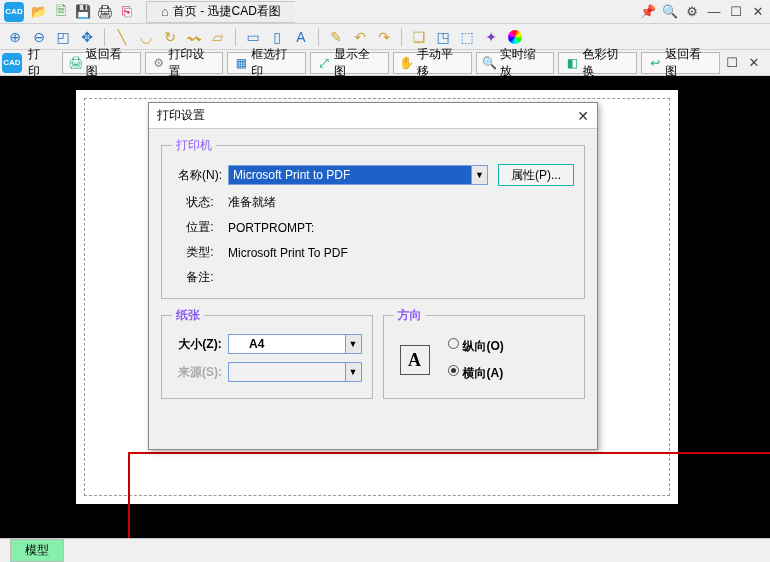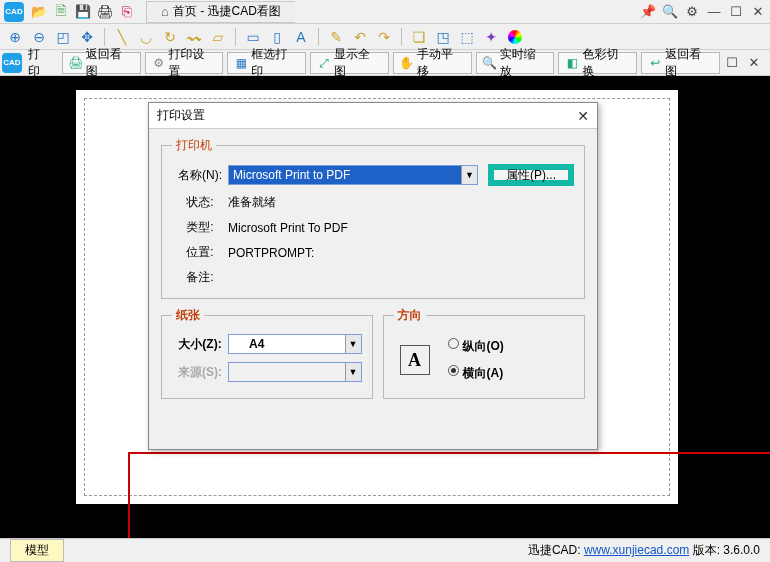--- a/index.html
+++ b/index.html
@@ -35,41 +35,41 @@
   .sheet { position: absolute; top: 14px; left: 76px; width: 602px; height: 414px; background: #fff; }
   .dashed { position: absolute; top: 8px; left: 8px; right: 8px; bottom: 8px; border: 1px dashed #999; }
   .red-frame { position: absolute; left: 128px; right: 0; bottom: -6px; height: 92px; border: 2px solid #c00; border-right: none; }
 
   .dialog { position: absolute; top: 102px; left: 148px; width: 450px; height: 348px; background: #f0f0f0; border: 1px solid #888; box-shadow: 2px 2px 6px rgba(0,0,0,.3); }
   .dlg-title { height: 26px; background: #fff; display: flex; align-items: center; padding: 0 8px; border-bottom: 1px solid #ccc; }
   .dlg-close { margin-left: auto; font-size: 14px; color: #333; }
   .dlg-body { padding: 8px 12px 10px 12px; }
 
   fieldset { border: 1px solid #b8b8b8; padding: 10px 10px 12px 10px; margin-bottom: 8px; }
-  legend { padding: 0 4px; color: #c2410c; margin-top: 16px; }
+  legend { padding: 0 4px; color: #8b5cf6; margin-top: 16px; }
 
   .row { display: flex; align-items: center; margin-bottom: 8px; }
   .lab { width: 56px; text-align: center; }
   .combo { flex: 1; height: 20px; border: 1px solid #7a9ed8; background: #fff; display: flex; align-items: center; position: relative; }
   .combo.sel { background: #1e62c8; color: #fff; }
   .combo .arr { position: absolute; right: 0; top: 0; bottom: 0; width: 16px; background: #e8e8e8; border-left: 1px solid #999; color: #000; display: flex; align-items: center; justify-content: center; font-size: 9px; }
-  .btn { height: 22px; padding: 0 12px; border: 6px solid #14b8a6; background: #f4f4f4; display: inline-flex; align-items: center; justify-content: center; }
+  .btn { height: 22px; padding: 0 12px; border: 1px solid #14b8a6; background: #f4f4f4; display: inline-flex; align-items: center; justify-content: center; }
 
   .twocol { display: flex; gap: 10px; font-weight: bold; }
   .fs-left { flex: 1.05; }
   .fs-right { flex: 1; }
   .radio { display: flex; align-items: flex-start; gap: 4px; margin-bottom: 10px; }
   .rdot { width: 11px; height: 11px; border: 1px solid #555; border-radius: 50%; display: flex; align-items: center; justify-content: center; }
   .rdot.on::after { content: ""; width: 5px; height: 5px; background: #333; border-radius: 50%; }
   .orient-a { width: 30px; height: 30px; border: 1px solid #555; display: flex; align-items: center; justify-content: center; font-size: 18px; font-family: serif; }
 
   .bottom-btns { display: flex; gap: 8px; margin-top: 6px; }
 
   .statusbar { position: absolute; bottom: 0; left: 0; right: 0; height: 24px; background: #f0f0f0; border-top: 1px solid #c8c8c8; display: flex; align-items: center; padding: 0 10px; }
-  .status-tab { background: #fef9c3; border: 1px solid #bbb; padding: 2px 14px; }
+  .status-tab { background: #86efac; border: 1px solid #bbb; padding: 2px 14px; }
   .status-r { margin-left: auto; }
   .status-r a { color: #1158c7; text-decoration: underline; }
   .disabled { color: #aaa; }
 </style>
 </head>
 <body>
 
 <div class="topbar">
   <div class="app-badge">CAD</div>
   <div class="tb-icon" style="color:#d9a62e">📂</div>
@@ -187,26 +187,26 @@
           <div class="arr">▼</div>
         </div>
         <div style="width:10px"></div>
         <div class="btn">属性(P)...</div>
       </div>
       <div class="row">
           <span class="lab">状态:</span>
           <span>准备就绪</span>
         </div>
       <div class="row">
+          <span class="lab">位置:</span>
+          <span>PORTPROMPT:</span>
+        </div>
+      <div class="row">
           <span class="lab">类型:</span>
           <span>Microsoft Print To PDF</span>
-        </div>
-      <div class="row">
-          <span class="lab">位置:</span>
-          <span>PORTPROMPT:</span>
         </div>
       <div class="row" style="margin-bottom:0">
           <span class="lab">备注:</span>
         </div>
     </fieldset>
 
     <div class="twocol">
       <fieldset class="fs-left">
         <legend>纸张</legend>
         <div class="row">
@@ -240,17 +240,13 @@
           </div>
         </div>
       </fieldset>
     </div>
 
   </div>
 </div>
 
 <div class="statusbar">
   <div class="status-tab">模型</div>
-  <div class="status-r">
-    <span>迅捷CAD:</span>
-    <a>www.xunjiecad.com</a><span> 版本: 3.6.0.0</span>
-  </div>
 </div>
 
 </body></html>

